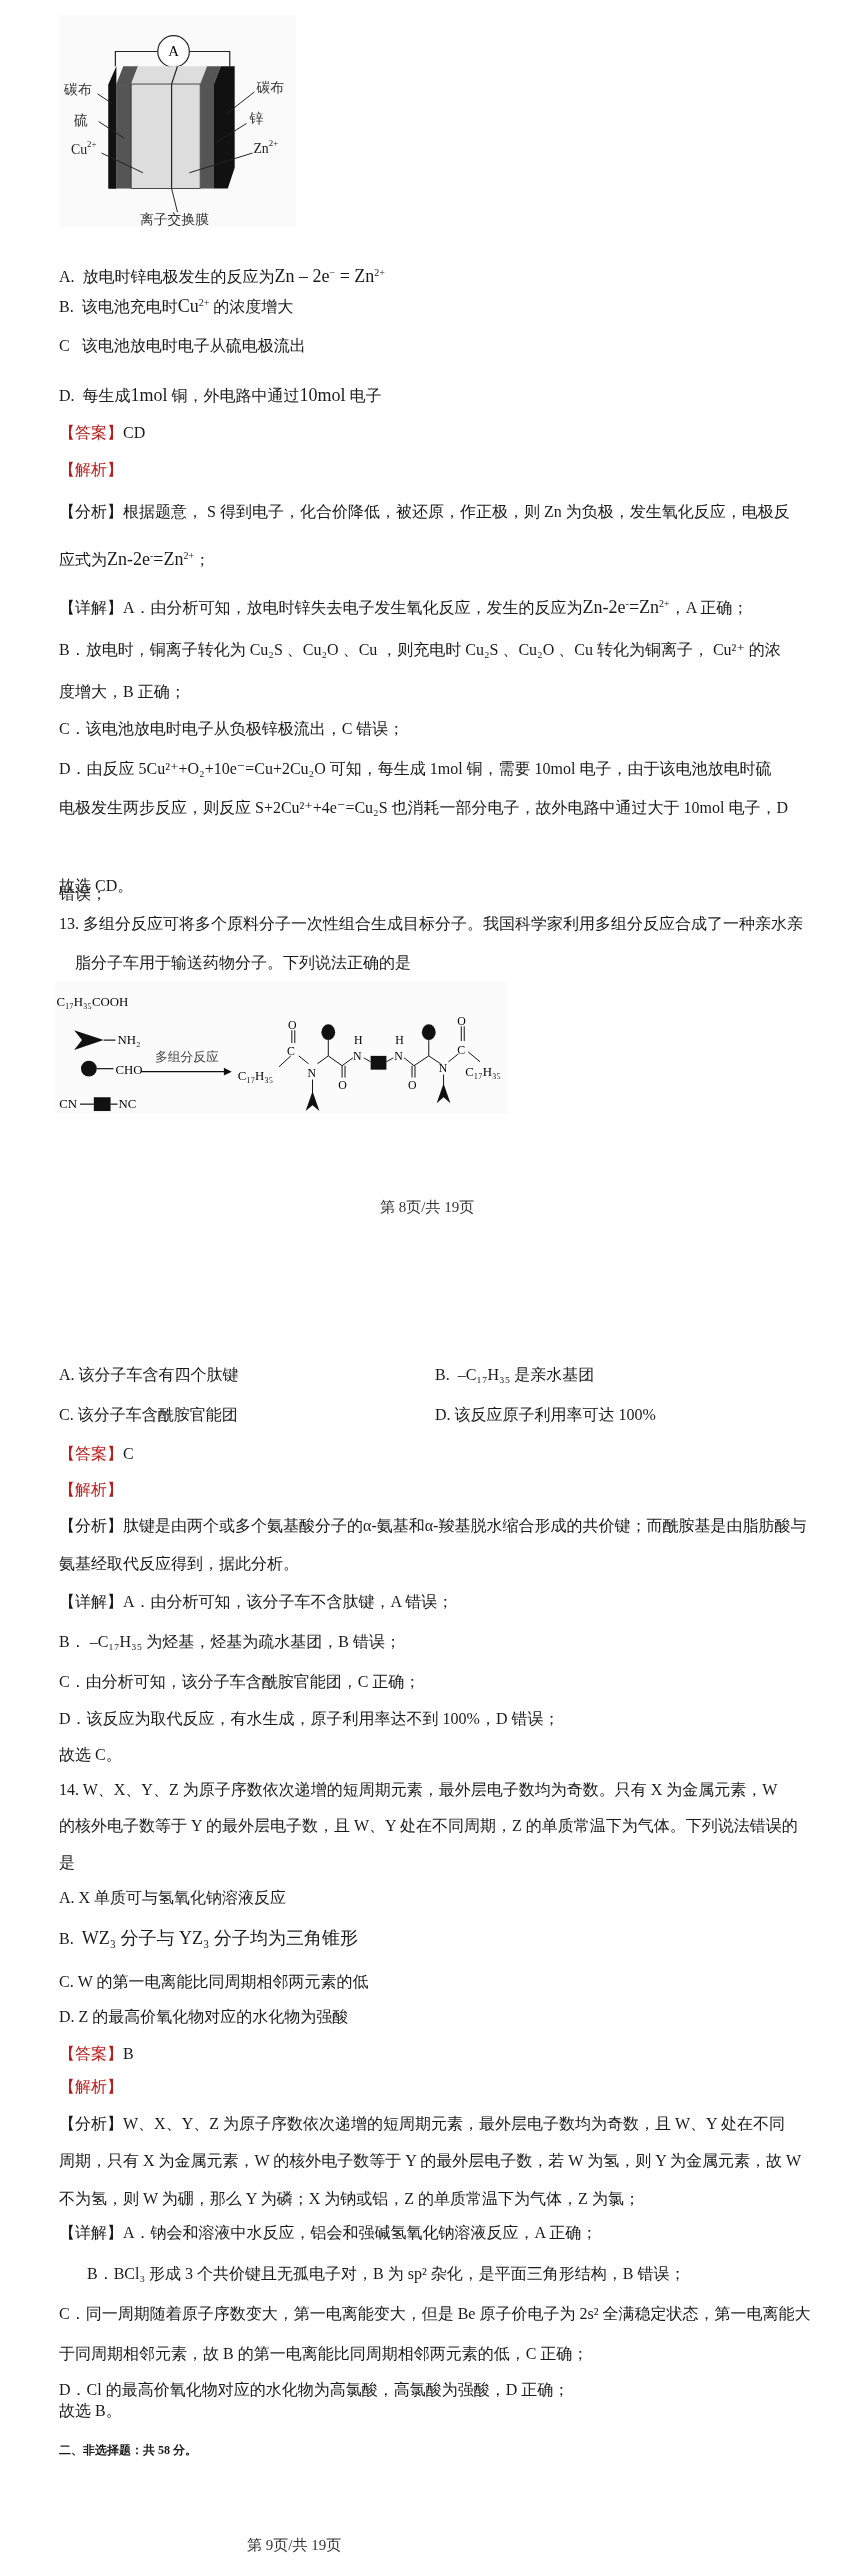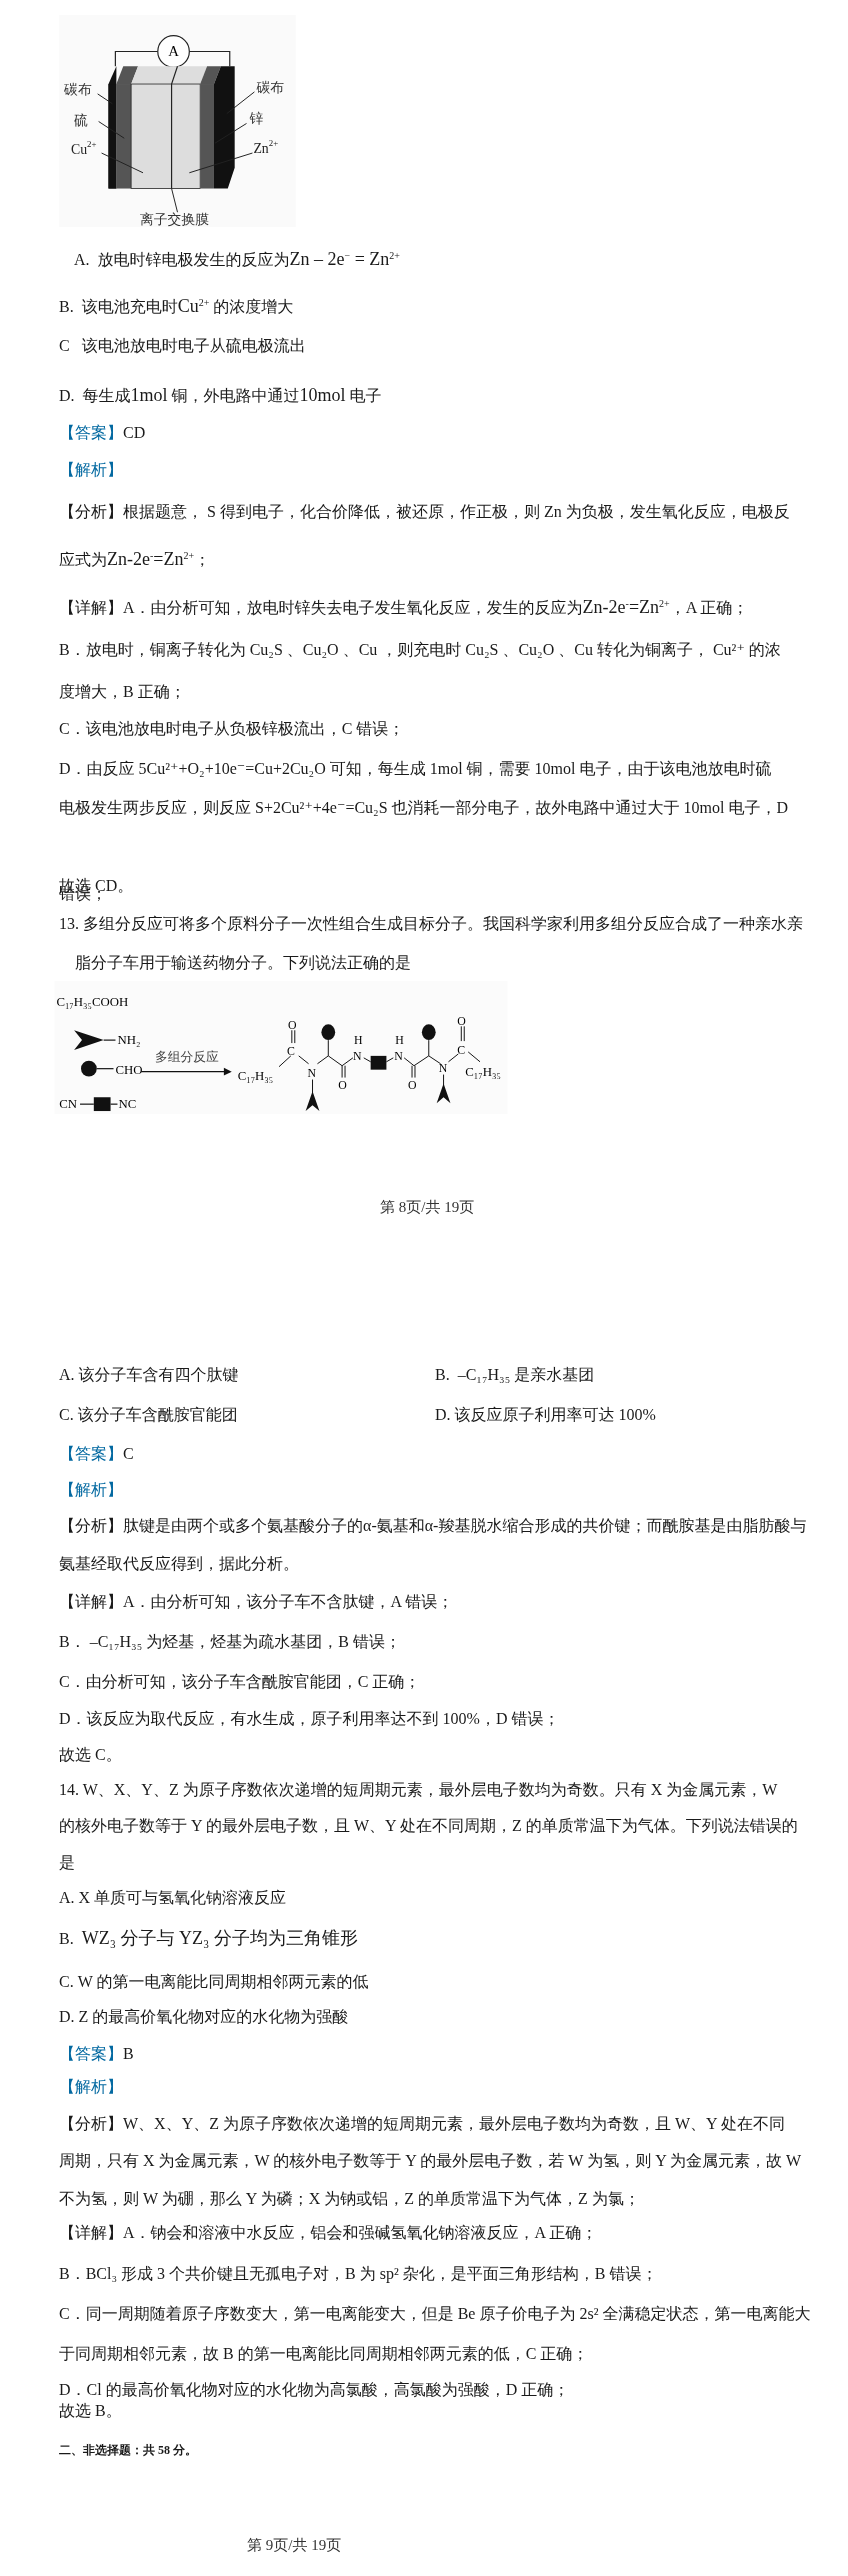--- a/index.html
+++ b/index.html
@@ -1,19 +1,19 @@
 <!DOCTYPE html>
 <html><head>
 <meta charset="utf-8">
 <style>
   html, body { margin: 0; padding: 0; background: #ffffff; }
   body { width: 848px; height: 2576px; position: relative; overflow: hidden;
          font-family: "Liberation Serif", "DejaVu Serif", serif; color: #1a1a1a; }
   .ln { position: absolute; left: 59px; font-size: 16px; white-space: nowrap; line-height: 20px; }
-  .blue { color: #0369a1; }
+  .blue { color: #b91c1c; }
   sub, sup { font-size: 10px; line-height: 0; }
   .big { font-size: 18px; }
   .pg { position: absolute; font-size: 15px; color: #333; white-space: nowrap; }
   .h2 { font-weight: bold; font-size: 12px; }
   svg text { font-family: "Liberation Serif", "DejaVu Serif", serif; }
 </style>
 </head>
 <body>
 
 <svg style="position:absolute;left:59px;top:15px;" width="237" height="212" viewBox="0 0 240 215">
@@ -50,21 +50,21 @@
 
   <text x="5" y="80" font-size="14" fill="#333">碳布</text>
   <text x="15" y="112" font-size="14" fill="#333">硫</text>
   <text x="12" y="141" font-size="14" fill="#222"><tspan>Cu</tspan><tspan dy="-7" font-size="9">2+</tspan></text>
   <text x="200" y="78" font-size="14" fill="#333">碳布</text>
   <text x="193" y="110" font-size="14" fill="#333">锌</text>
   <text x="197" y="140" font-size="14" fill="#222"><tspan>Zn</tspan><tspan dy="-7" font-size="9">2+</tspan></text>
   <text x="82" y="212" font-size="14" fill="#333">离子交换膜</text>
 </svg>
 
-<div class="ln" style="top:249px;margin-left:15px;">
+<div class="ln" style="top:266px;">
   <span>A.</span>&nbsp;
   <span>放电时锌电极发生的反应为</span><span class="big">Zn – 2e</span><sup>−</sup><span class="big"> = Zn</span><sup>2+</sup>
 </div>
 <div class="ln" style="top:296px;">
   <span>B.</span>&nbsp;
   <span>该电池充电时</span><span class="big">Cu</span><sup>2+</sup><span> 的浓度增大</span>
 </div>
 <div class="ln" style="top:336px;">
   <span>C</span>&nbsp;&nbsp;
   <span>该电池放电时电子从硫电极流出</span>
@@ -190,21 +190,21 @@
 <div class="ln" style="top:1928px;"><span>B.</span>&nbsp;<span class="big"> WZ₃ 分子与 YZ₃ 分子均为三角锥形</span></div>
 <div class="ln" style="top:1972px;"><span>C.</span>&nbsp;<span>W 的第一电离能比同周期相邻两元素的低</span></div>
 <div class="ln" style="top:2007px;"><span>D.</span>&nbsp;<span>Z 的最高价氧化物对应的水化物为强酸</span></div>
 
 <div class="ln" style="top:2044px;"><span class="blue">【答案】</span><span>B</span></div>
 <div class="ln blue" style="top:2077px;">【解析】</div>
 <div class="ln" style="top:2114px;">【分析】W、X、Y、Z 为原子序数依次递增的短周期元素，最外层电子数均为奇数，且 W、Y 处在不同</div>
 <div class="ln" style="top:2151px;">周期，只有 X 为金属元素，W 的核外电子数等于 Y 的最外层电子数，若 W 为氢，则 Y 为金属元素，故 W</div>
 <div class="ln" style="top:2189px;text-align:center;">不为氢，则 W 为硼，那么 Y 为磷；X 为钠或铝，Z 的单质常温下为气体，Z 为氯；</div>
 <div class="ln" style="top:2223px;">【详解】A．钠会和溶液中水反应，铝会和强碱氢氧化钠溶液反应，A 正确；</div>
-<div class="ln" style="top:2264px;">B．BCl₃ 形成 3 个共价键且无孤电子对，B 为 sp² 杂化，是平面三角形结构，B 错误；</div>
+<div class="ln" style="top:2264px;margin-left:28px;">B．BCl₃ 形成 3 个共价键且无孤电子对，B 为 sp² 杂化，是平面三角形结构，B 错误；</div>
 <div class="ln" style="top:2304px;">C．同一周期随着原子序数变大，第一电离能变大，但是 Be 原子价电子为 2s² 全满稳定状态，第一电离能大</div>
 <div class="ln" style="top:2344px;">于同周期相邻元素，故 B 的第一电离能比同周期相邻两元素的低，C 正确；</div>
 <div class="ln" style="top:2380px;">D．Cl 的最高价氧化物对应的水化物为高氯酸，高氯酸为强酸，D 正确；</div>
 <div class="ln" style="top:2401px;">故选 B。</div>
 
 <div class="ln h2" style="top:2440px;">二、非选择题：共 58 分。</div>
 
 <div class="pg" style="left:247px;top:2536px;">第 9页/共 19页</div>
 
 

